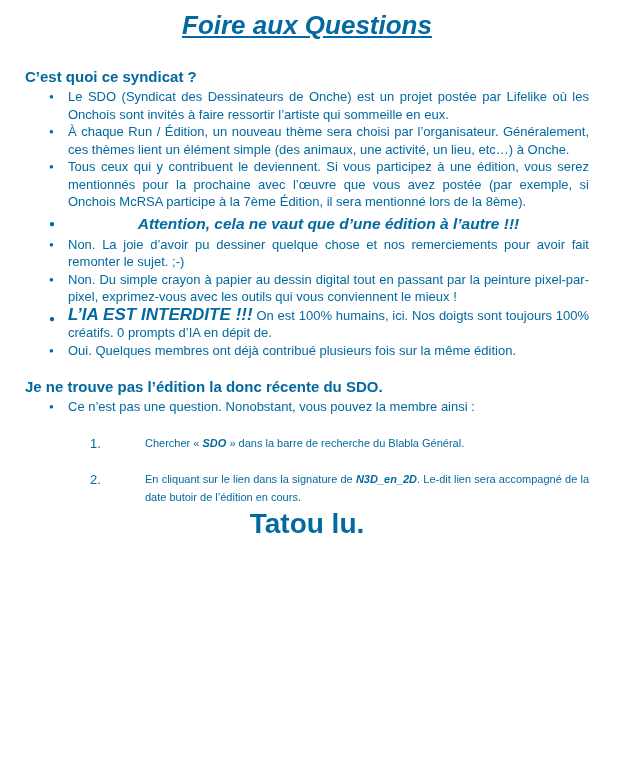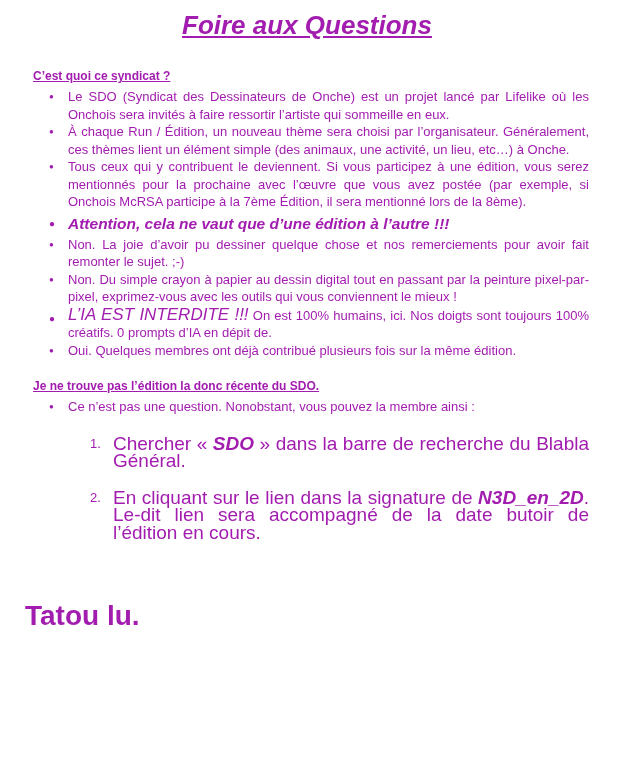--- a/index.html
+++ b/index.html
@@ -6,39 +6,38 @@
     margin: 0;
     padding: 0;
     background: #ffffff;
   }
   .doc-page {
     width: 617px;
     height: 760px;
     box-sizing: border-box;
     overflow: hidden;
     background: #ffffff;
-    color: #a21caf;
+    color: #0369a1;
     font-family: "Liberation Sans", sans-serif;
     padding: 8px 28px 16px 25px;
   }
   .doc-title {
     text-align: center;
     font-size: 26px;
     line-height: 34px;
     font-weight: 700;
     font-style: italic;
     text-decoration: underline;
     margin: 0 0 26px 0;
   }
   .faq-heading {
-    font-size: 12px;
+    font-size: 15px;
     line-height: 17px;
     font-weight: 700;
-    text-decoration: underline;
-    margin: 19px 0 3px 8px;
+    margin: 19px 0 3px 0;
   }
   .faq-section:first-child .faq-heading {
     margin-top: 0;
   }
   .bullet {
     display: flex;
   }
   .bullet-marker {
     flex: 0 0 43px;
     box-sizing: border-box;
@@ -58,73 +57,73 @@
   }
   .attention .bullet-marker {
     font-size: 10px;
     line-height: 24px;
   }
   .attention .bullet-text {
     font-weight: 700;
     font-style: italic;
     font-size: 15.5px;
     line-height: 24px;
-    text-align: left;
+    text-align: center;
   }
   
   .shout .bullet-marker {
     font-size: 10px;
     line-height: 26px;
   }
   .run-shout {
-    font-weight: 400;
+    font-weight: 700;
     font-style: italic;
     font-size: 17px;
   }
   .run-bold-italic {
     font-weight: 700;
     font-style: italic;
   }
   .numbered-item {
     display: flex;
     margin-left: 65px;
     margin-top: 19px;
   }
   .num-marker {
     flex: 0 0 23px;
     font-size: 13px;
     line-height: 17.5px;
   }
   .num-text {
     flex: 1;
-    font-size: 19px;
+    font-size: 11px;
     line-height: 17.5px;
     text-align: justify;
+    margin-left: 32px;
   }
   .doc-footer {
-    text-align: left;
+    text-align: center;
     font-size: 28px;
     line-height: 36px;
     font-weight: 700;
-    margin-top: 57px;
   }
 </style>
 </head>
 <body>
 
 <div class="doc-page">
   <h1 class="doc-title">Foire aux Questions</h1>
 
   <div>
       <section class="faq-section">
         <div class="faq-heading">C’est quoi ce syndicat ?</div>
         <div class="bullet-list">
           <div class="bullet">
             <span class="bullet-marker">●</span>
-            <span class="bullet-text"><span class="run-normal">Le SDO (Syndicat des Dessinateurs de Onche) est un projet lancé par Lifelike où les Onchois sera invités à faire ressortir l’artiste qui sommeille en eux.</span></span>
+            <span class="bullet-text"><span class="run-normal">Le SDO (Syndicat des Dessinateurs de Onche) est un projet postée par Lifelike où les Onchois sont invités à faire ressortir l’artiste qui sommeille en eux.</span></span>
           </div>
           <div class="bullet">
             <span class="bullet-marker">●</span>
             <span class="bullet-text"><span class="run-normal">À chaque Run / Édition, un nouveau thème sera choisi par l’organisateur. Généralement, ces thèmes lient un élément simple (des animaux, une activité, un lieu, etc…) à Onche.</span></span>
           </div>
         </div>
       </section>
       <section class="faq-section">
         <div class="bullet-list">
           <div class="bullet">

